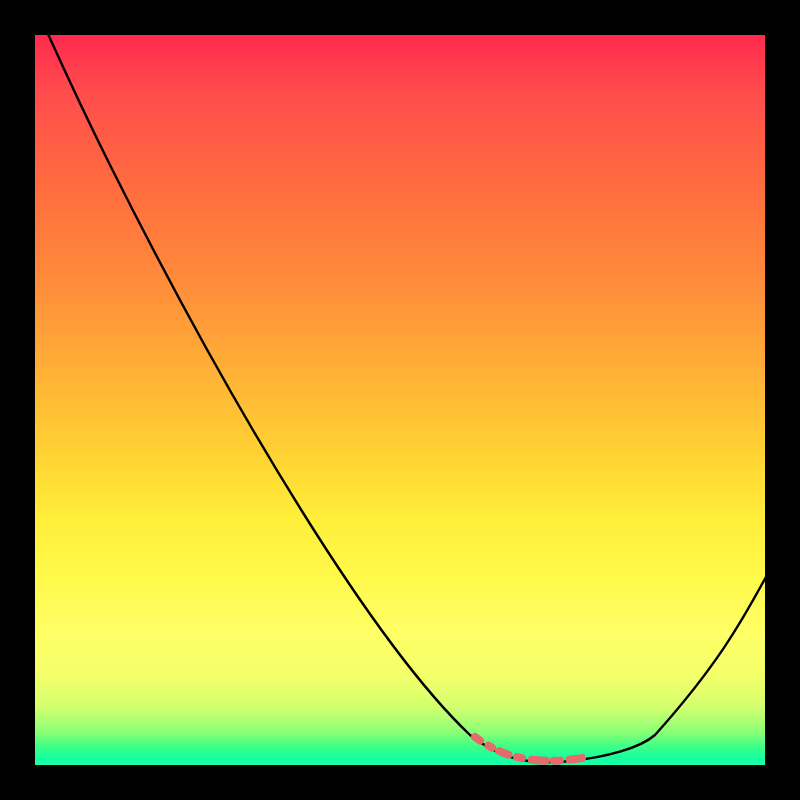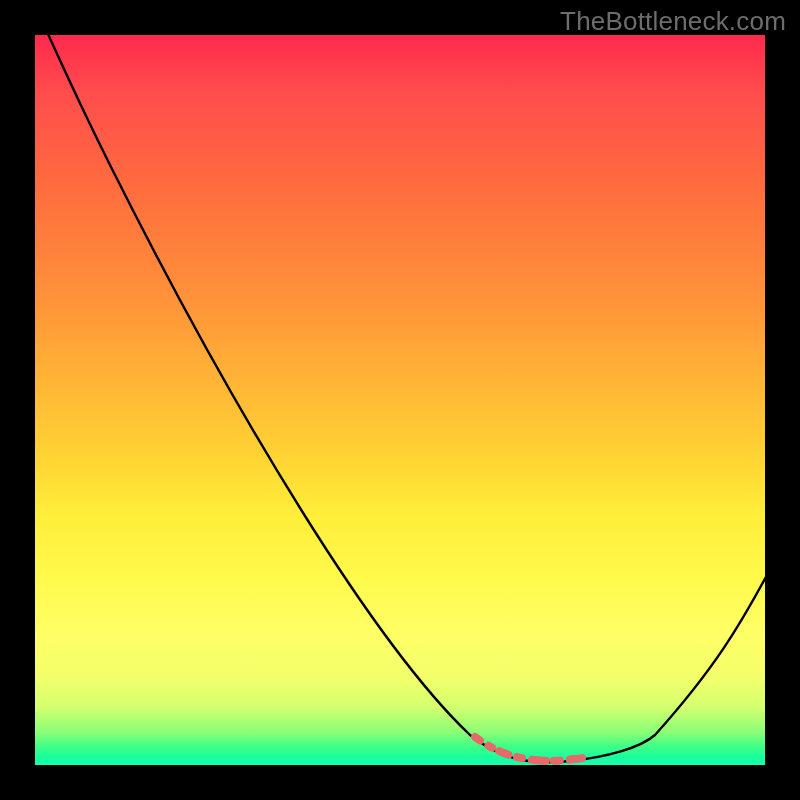--- a/index.html
+++ b/index.html
@@ -55,21 +55,20 @@
     inset: 0;
     width: 100%;
     height: 100%;
     overflow: visible;
   }
 </style>
 </head>
 <body>
 <div class="frame">
 
-  <div class="watermark">TheBottleneck.com</div>
 
   <div class="plot-area">
     <div class="gradient"></div>
     <svg class="curve" viewBox="0 0 730 730" preserveAspectRatio="none">
       <path fill="none" stroke="#000" stroke-width="2.4" stroke-linecap="round" d="M 0 -30 C 40 60, 55 90, 75 130 C 200 380, 340 610, 435 700 C 468 726, 498 730, 535 726 C 572 722, 605 713, 620 700 C 680 633, 705 590, 732 540"></path>
       <path fill="none" stroke="#e66a6a" stroke-width="8" stroke-linecap="round" stroke-dasharray="6 10 4 8 10 9 5 10 14 8 6 10 12 400" d="M 440 702 C 470 724, 500 729, 540 724 C 575 720, 605 711, 624 694"></path>
     </svg>
   </div>
 
 </div>

